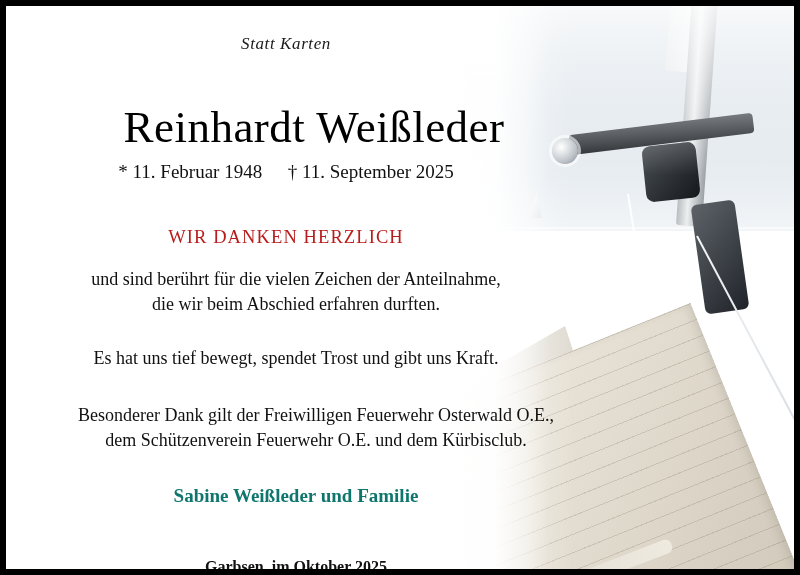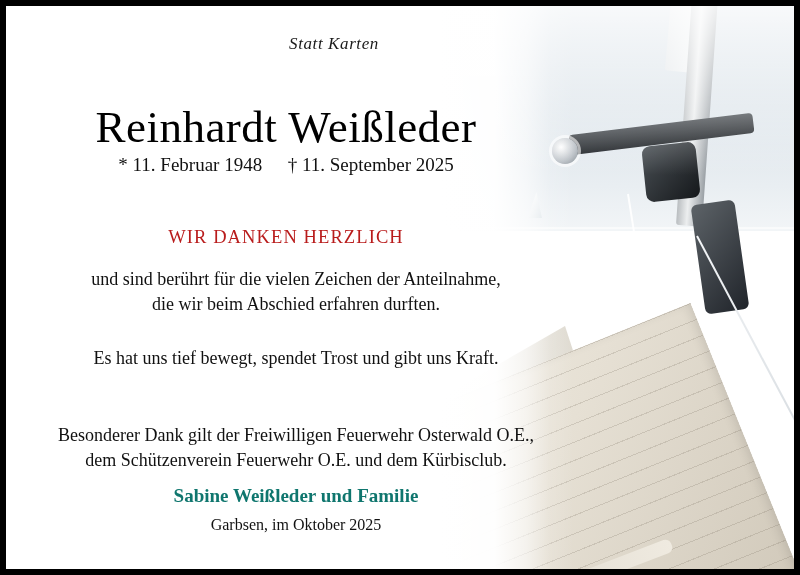--- a/index.html
+++ b/index.html
@@ -249,34 +249,34 @@
   }
   .statt-karten {
     position: absolute;
     top: 28px;
     left: 0;
     width: 560px;
     font-style: italic;
     font-size: 17px;
     letter-spacing: 0.6px;
     color: #1a1a1a;
-    padding-left: 48px;
   }
   .name {
     position: absolute;
     top: 95px;
     left: 0;
     width: 560px;
     font-size: 45px;
     letter-spacing: 0.5px;
     color: #000000;
+    padding-left: 28px;
   }
   .dates {
     position: absolute;
-    top: 148px;
+    top: 155px;
     left: 0;
     width: 560px;
     font-size: 19px;
     color: #111111;
   }
   .dates .sep {
     display: inline-block;
     width: 16px;
   }
   .thanks-head {
@@ -291,37 +291,38 @@
   .para {
     position: absolute;
     left: 0;
     width: 580px;
     font-size: 18px;
     line-height: 25px;
     color: #111111;
   }
   .para-1 { top: 261px; }
   .para-2 { top: 340px; }
-  .para-3 { top: 417px; }
+  .para-3 { top: 397px; padding-left: 20px; }
   .signature {
     position: absolute;
     top: 479px;
     left: 0;
     width: 580px;
     font-size: 19px;
     font-weight: bold;
     color: #0f766e;
   }
   .place-date {
     position: absolute;
-    top: 510px;
+    top: 552px;
     left: 0;
     width: 580px;
     font-size: 16px;
     color: #111111;
+    font-weight: bold;
   }
   .para .l { display: block; }
 </style>
 </head>
 <body>
 
 <div class="notice">
 
   <div class="photo">
     <div class="sky"></div>

